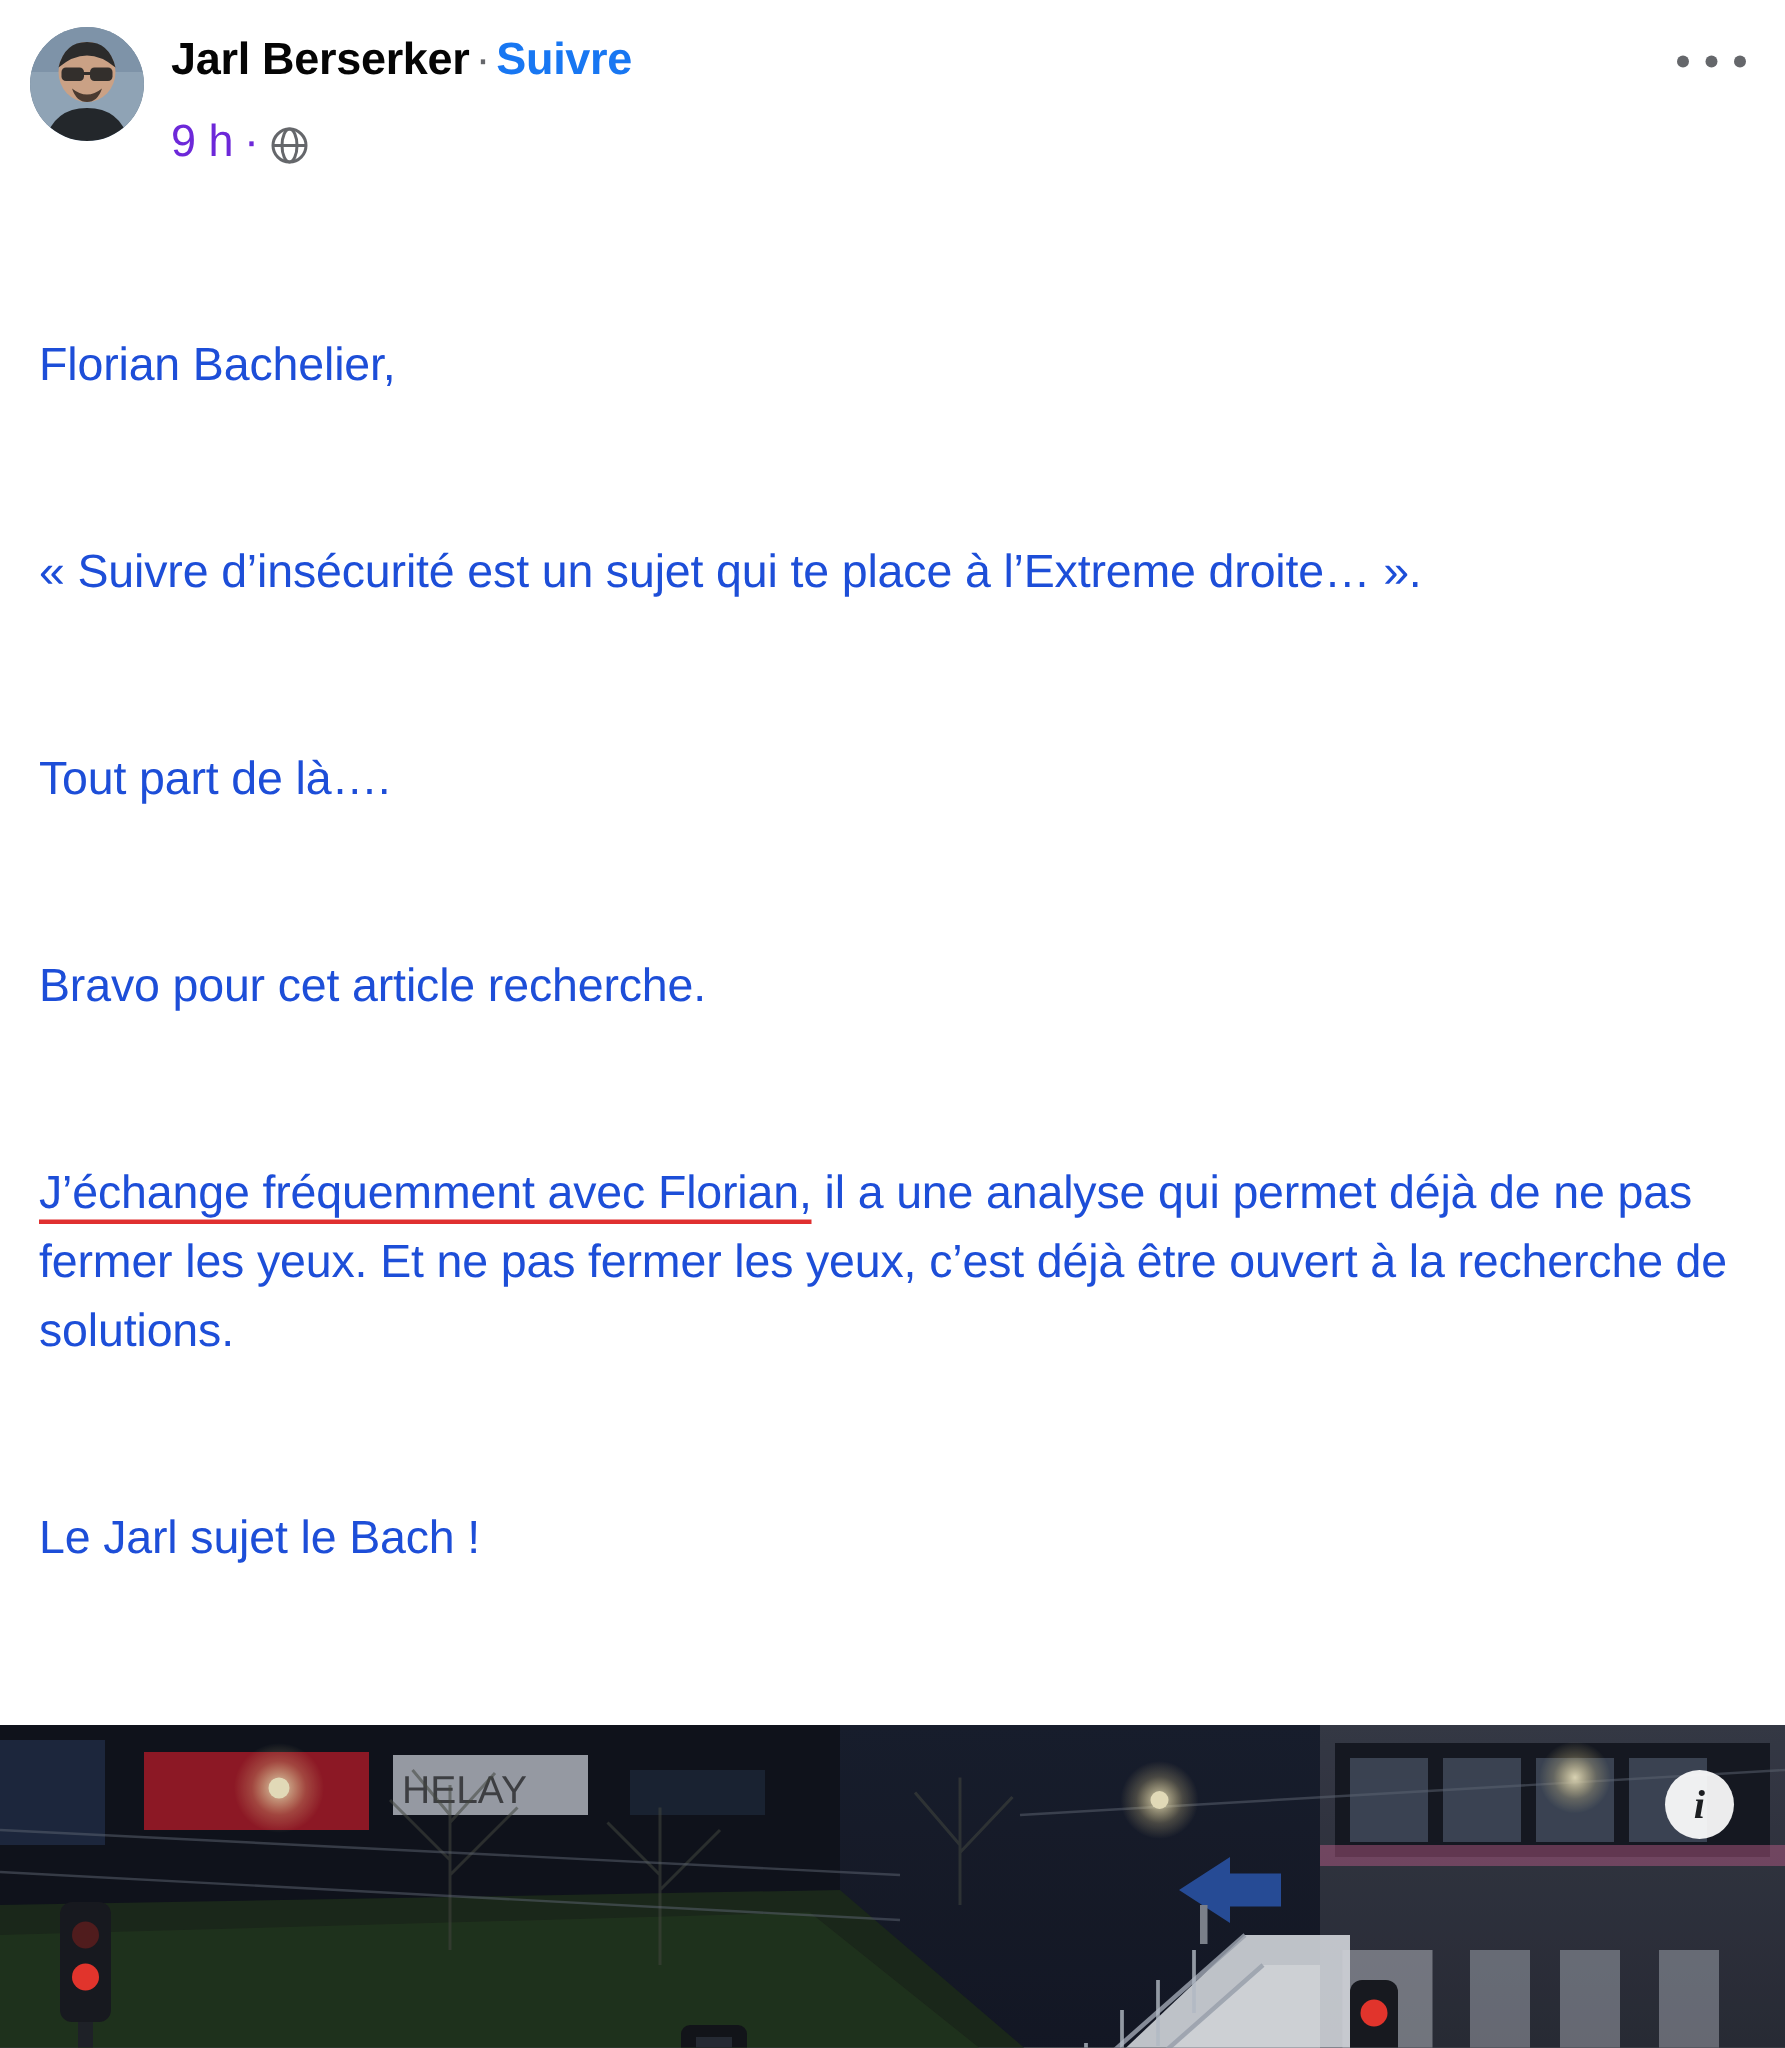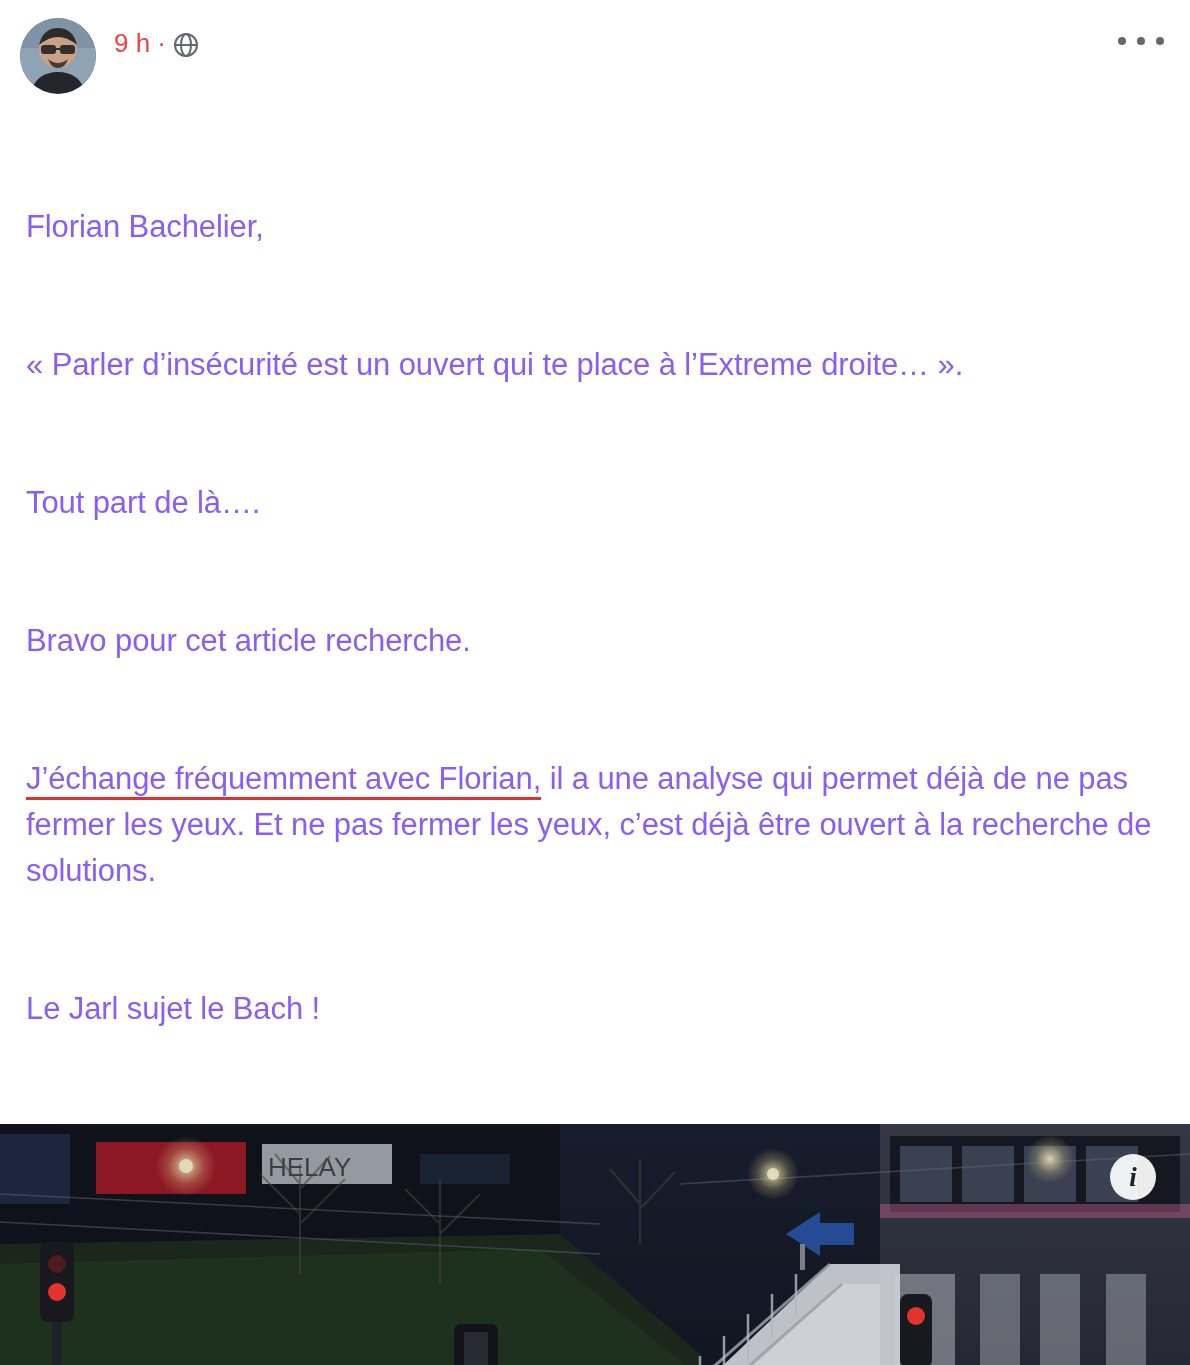--- a/index.html
+++ b/index.html
@@ -58,26 +58,26 @@
     font-weight: normal;
     color: #65676b;
     padding: 0 4px;
   }
   .follow-link {
     color: #1877f2;
     font-weight: bold;
     cursor: pointer;
   }
   .meta-line {
-    margin-top: 6px;
+    margin-top: 22px;
     display: flex;
     align-items: center;
-    font-size: 26px;
+    font-size: 30px;
     line-height: 30px;
-    color: #ef4444;
+    color: #6d28d9;
   }
   .meta-line .sep {
     margin: 0 7px;
   }
   .globe-icon {
     display: inline-block;
     width: 26px;
     height: 26px;
     position: relative;
     top: 2px;
@@ -95,24 +95,24 @@
   }
   .more-btn span {
     width: 8px;
     height: 8px;
     border-radius: 50%;
     background: #65676b;
     display: block;
   }
   
   .post-body {
-    padding: 14px 26px 0 26px;
+    padding: 14px 26px 10px 26px;
     font-size: 31px;
     line-height: 46px;
-    color: #8b5cf6;
+    color: #1d4ed8;
     white-space: pre-wrap;
     letter-spacing: -0.1px;
   }
   .underlined {
     border-bottom: 3px solid #e03030;
     padding-bottom: 1px;
     margin-top: 12px;
   }
   
   .media {
@@ -164,20 +164,23 @@
           <path d="M19 27 q19 -16 38 0 q-4 -17 -19 -17 q-15 0 -19 17z" fill="#2b2b2b"></path>
           <rect x="21" y="27" width="15" height="9" rx="3" fill="#222" opacity="0.9"></rect>
           <rect x="40" y="27" width="15" height="9" rx="3" fill="#222" opacity="0.9"></rect>
           <rect x="36" y="30" width="4" height="2" fill="#222" opacity="0.9"></rect>
           <path d="M28 41 q10 8 20 0 q-3 9 -10 9 q-7 0 -10 -9z" fill="#4a3a30"></path>
           <path d="M10 76 q6 -22 28 -22 q22 0 28 22z" fill="#23272b"></path>
         </g>
       </svg>
     </div>
     <div class="header-text">
+      <div class="name-line">
+        <span>Jarl Berserker</span><span class="dot-sep">·</span><span class="follow-link">Suivre</span>
+      </div>
       <div class="meta-line">
         <span>9 h</span>
         <span class="sep">·</span>
         <span class="globe-icon">
           <svg width="26" height="26" viewBox="0 0 26 26">
             <circle cx="13" cy="13" r="11" fill="none" stroke="#65676b" stroke-width="2"></circle>
             <ellipse cx="13" cy="13" rx="5" ry="11" fill="none" stroke="#65676b" stroke-width="2"></ellipse>
             <line x1="2" y1="13" x2="24" y2="13" stroke="#65676b" stroke-width="2"></line>
           </svg>
         </span>
@@ -185,21 +188,21 @@
     </div>
     <div class="more-btn">
       <span></span>
         <span></span>
         <span></span>
     </div>
   </div>
 
   <div class="post-body">
     <div>Florian Bachelier,</div>
-    <div>« Parler d’insécurité est un ouvert qui te place à l’Extreme droite… ».</div>
+    <div>« Suivre d’insécurité est un sujet qui te place à l’Extreme droite… ».</div>
     <div>Tout part de là….</div>
     <div>Bravo pour cet article recherche.</div>
     <div><span class="underlined">J’échange fréquemment avec Florian,</span><span> il a une analyse qui permet déjà de ne pas fermer les yeux. Et ne pas fermer les yeux, c’est déjà être ouvert à la recherche de solutions.</span></div>
     <div>Le Jarl sujet le Bach !</div>
   </div>
 
   <div class="media">
     <svg width="1190" height="645" viewBox="0 0 1190 645">
       <defs>
         <linearGradient id="sky" x1="0" y1="0" x2="0" y2="1">

